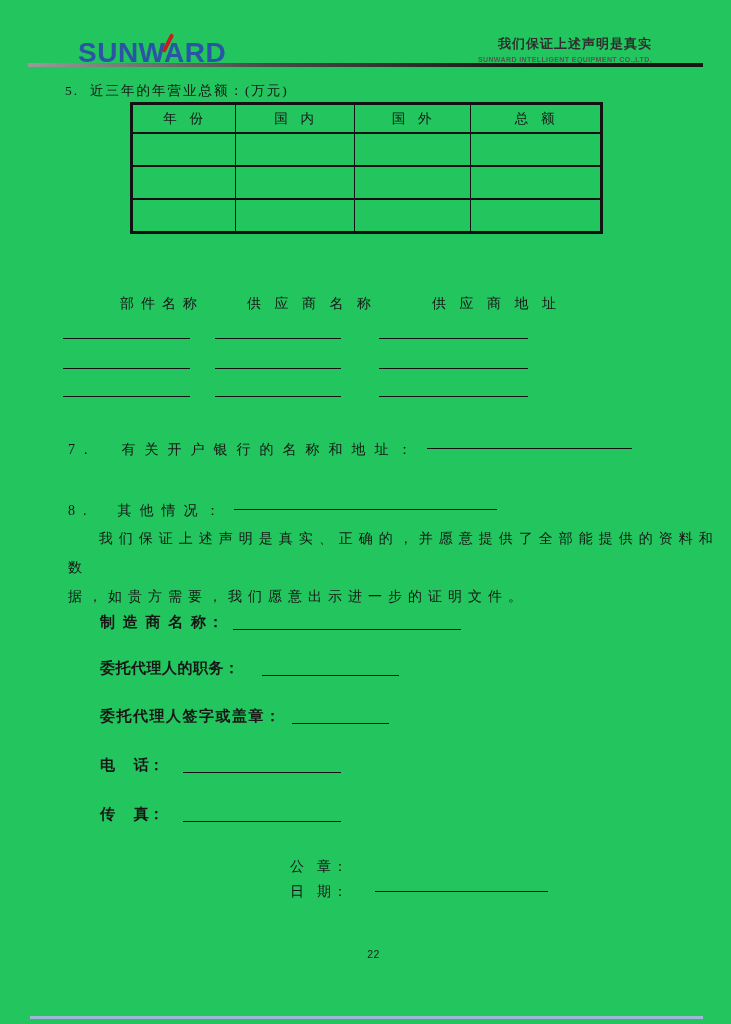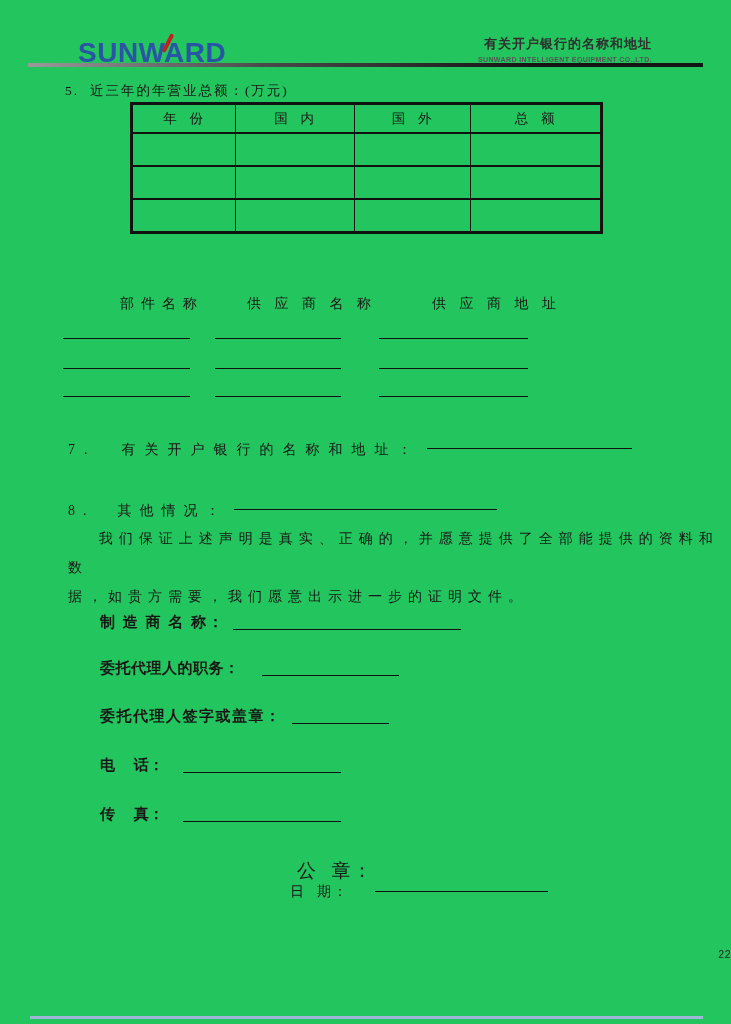--- a/index.html
+++ b/index.html
@@ -82,43 +82,43 @@
   .sig-agent-title .lbl{letter-spacing:.5px;}
   .sig-agent-title .sline{width:137px;margin-left:22px;}
   .sig-agent-sign{top:707px;}
   .sig-agent-sign .lbl{letter-spacing:1.5px;}
   .sig-agent-sign .sline{width:97px;margin-left:10px;}
   .sig-phone{top:756px;}
   .sig-phone .sline{width:158px;margin-left:19px;}
   .sig-fax{top:805px;}
   .sig-fax .sline{width:158px;margin-left:19px;}
 
-  .seal{position:absolute;left:297px;top:858px;font-size:19px;letter-spacing:2px;white-space:pre;}
+  .seal{position:absolute;left:290px;top:858px;font-size:14px;letter-spacing:2px;white-space:pre;}
   .date-row{left:290px;top:883px;width:258px;}
   .date-row .lbl{font-size:14px;letter-spacing:2px;white-space:pre;}
   .date-row .fill{margin-left:26px;border-bottom-width:1.6px;margin-bottom:2px;}
 
   
-  .page-num{position:absolute;left:16px;right:0;top:948px;text-align:right;
+  .page-num{position:absolute;left:16px;right:0;top:948px;text-align:center;
             font-size:10.5px;letter-spacing:.5px;color:#222;
             font-family:"Liberation Sans","DejaVu Sans",sans-serif;}
   .footer-rule{position:absolute;left:30px;top:1016px;width:673px;height:2.5px;
                background:var(--footer-line,#9fb6d8);}
 </style>
 </head>
 <body>
 
 <div class="page" style="--logo-blue: #2a55a5; --logo-red: #c4201d; --rule-light: #9a9a9a; --rule-dark: #151515; --footer-line: #9fb6d8;">
 
   <div class="logo">
     <span class="logo-text">SUNWARD</span>
     <span class="logo-accent"></span>
   </div>
   <div class="company">
-    <div class="company-cn">有关开户银行的名称和地址</div>
+    <div class="company-cn">我们保证上述声明是真实</div>
     <div class="company-en">SUNWARD INTELLIGENT EQUIPMENT CO.,LTD.</div>
   </div>
   <div class="header-rule"></div>
 
   <div class="sec5-title pre">5.  近三年的年营业总额：(万元)</div>
   <table class="sales-table">
     <colgroup>
       <col style="width:104px">
         <col style="width:119px">
         <col style="width:116px">

